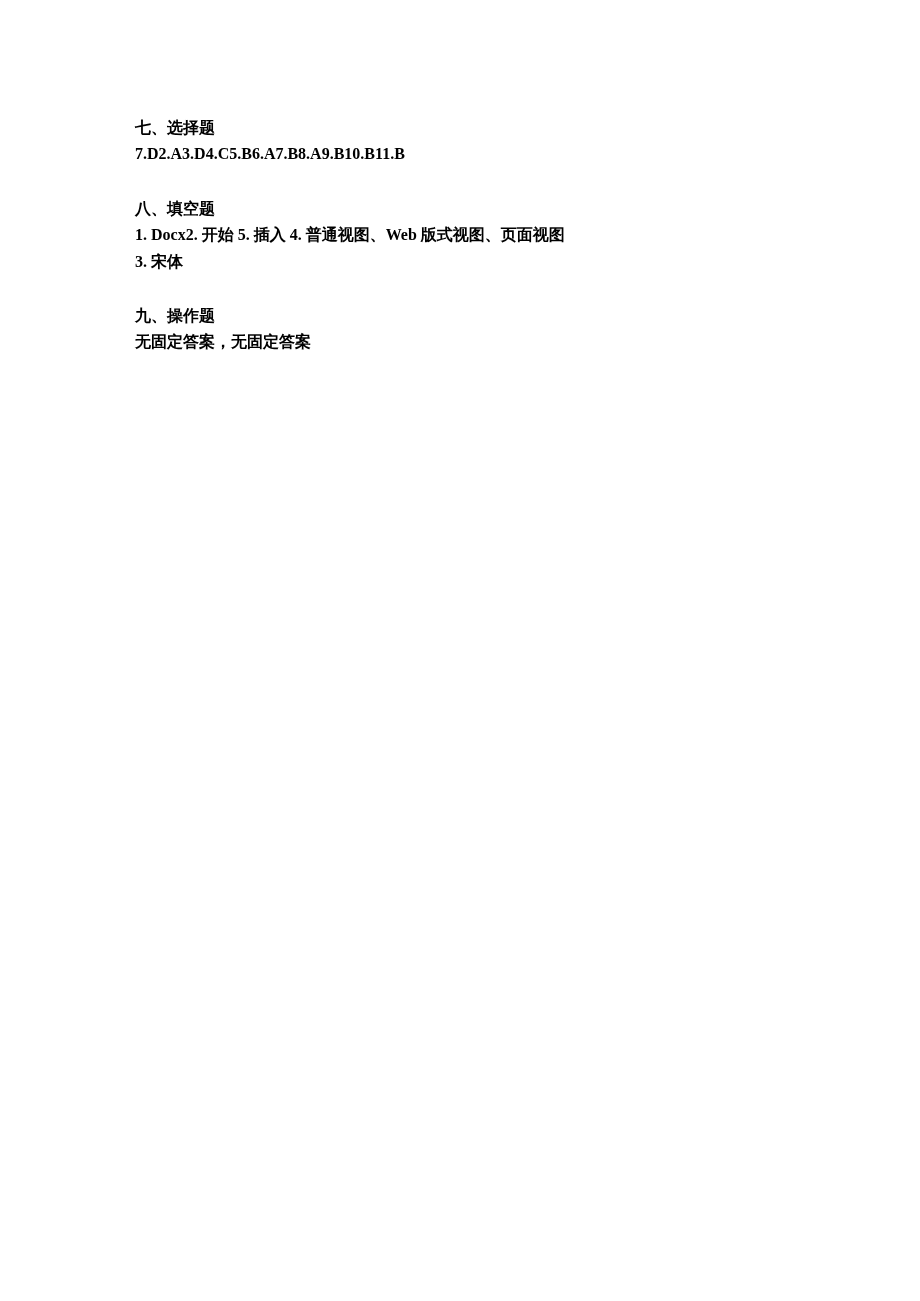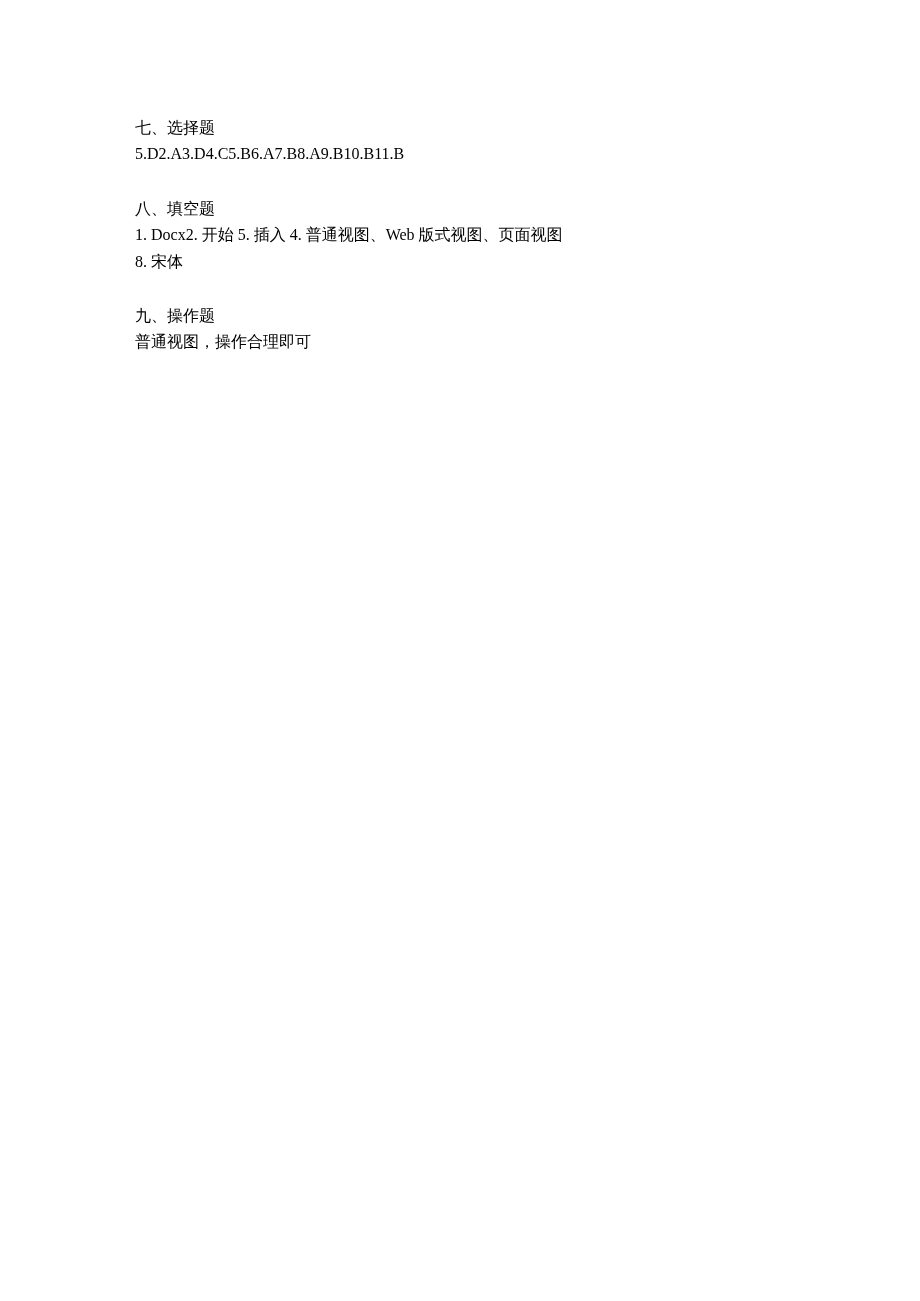--- a/index.html
+++ b/index.html
@@ -14,43 +14,44 @@
       font-family: "SimSun", "宋体", serif;
       font-size: 16px;
       color: #000000;
       line-height: 1.6;
     }
     .page {
       padding: 115px 135px 0 135px;
     }
     .section {
       margin-bottom: 28px;
+      font-weight: bold;
     }
     .section p {
       margin: 0;
       line-height: 1.65;
     }
     .section-title {
       letter-spacing: 0;
     }
   </style>
 </head>
 <body>
 
 <div class="page">
 
   <div class="section">
     <p class="section-title">七、选择题</p>
-    <p>5.D2.A3.D4.C5.B6.A7.B8.A9.B10.B11.B</p>
+    <p>7.D2.A3.D4.C5.B6.A7.B8.A9.B10.B11.B</p>
   </div>
 
   <div class="section">
     <p class="section-title">八、填空题</p>
     <p>1. Docx2. 开始 5. 插入 4. 普通视图、Web 版式视图、页面视图</p>
-    <p>8. 宋体</p>
+    <p>3. 宋体</p>
   </div>
 
   <div class="section">
     <p class="section-title">九、操作题</p>
-    <p>普通视图，操作合理即可</p>
+    <p>无固定答案，无固定答案</p>
   </div>
 
 </div>
 
 </body></html>

